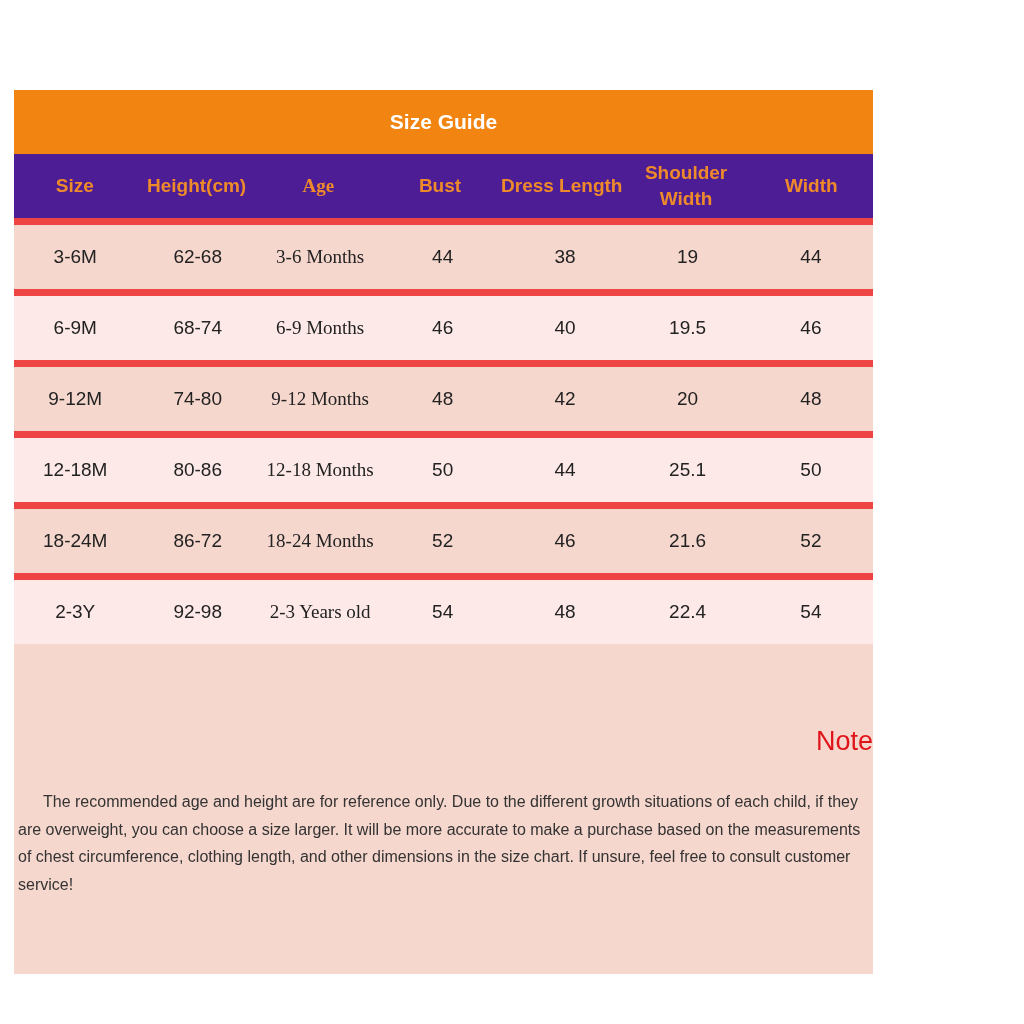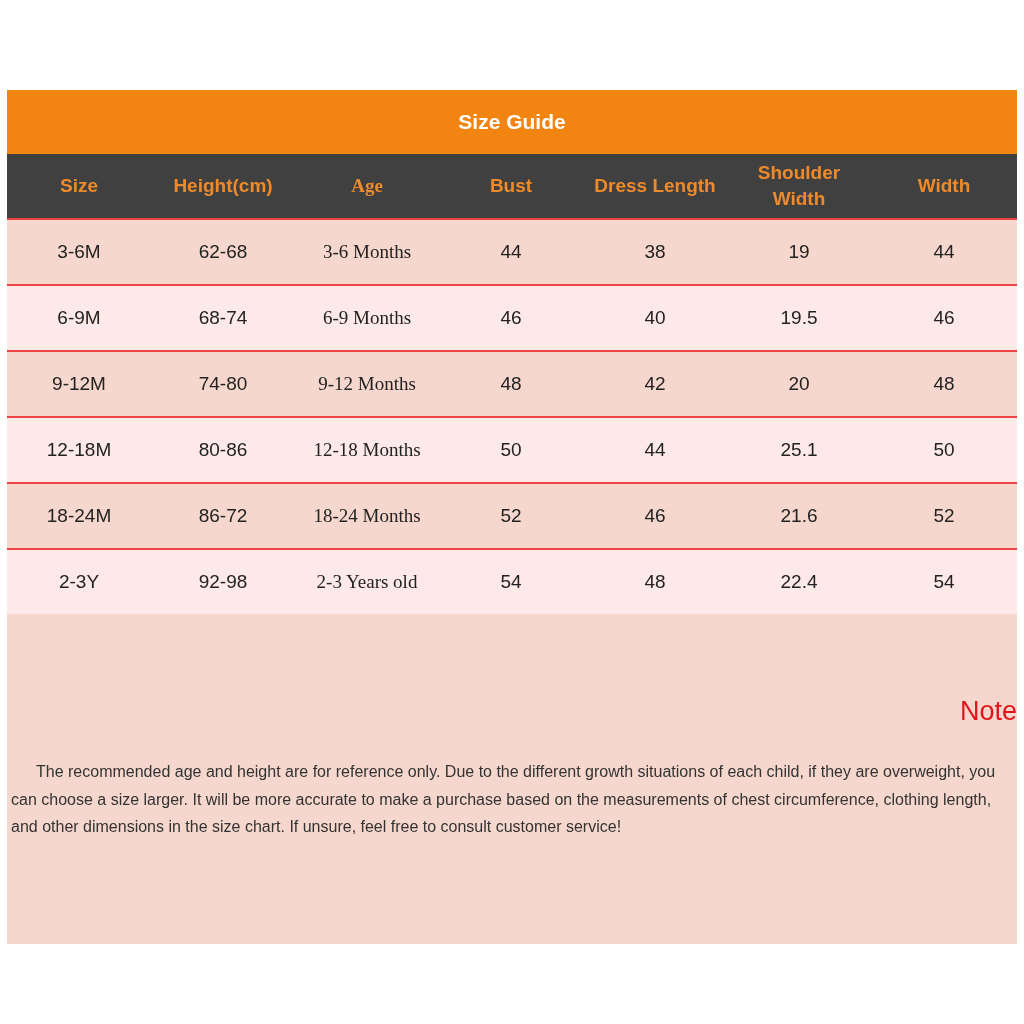--- a/index.html
+++ b/index.html
@@ -9,48 +9,48 @@
     }
     body {
       width: 1024px;
       height: 1024px;
       position: relative;
       overflow: hidden;
       font-family: "Liberation Sans", "DejaVu Sans", sans-serif;
     }
     .sheet {
       position: absolute;
-      left: 7px;
+      left: 14px;
       top: 90px;
-      width: 1010px;
+      width: 859px;
     }
     .title-bar {
       height: 64px;
       background: #f28511;
       color: #ffffff;
       display: flex;
       align-items: center;
       justify-content: center;
       font-weight: bold;
       font-size: 21px;
     }
     .row {
       display: flex;
       height: 64px;
       align-items: center;
     }
     .row.header {
-      background: #404040;
+      background: #4c1d95;
       color: #ee8a2a;
       font-weight: bold;
       font-size: 19px;
     }
     .row.dark { background: #f6d7cd; }
     .row.light { background: #fde9e7; }
-    .row + .row { border-top: 2px solid #ef4444; }
+    .row + .row { border-top: 7px solid #ef4444; }
     .cell {
       text-align: center;
       line-height: 26px;
     }
     .row.body .cell {
       color: #222222;
       font-size: 19px;
     }
     .c0 { width: 144px; }
     .c1 { width: 144px; }

